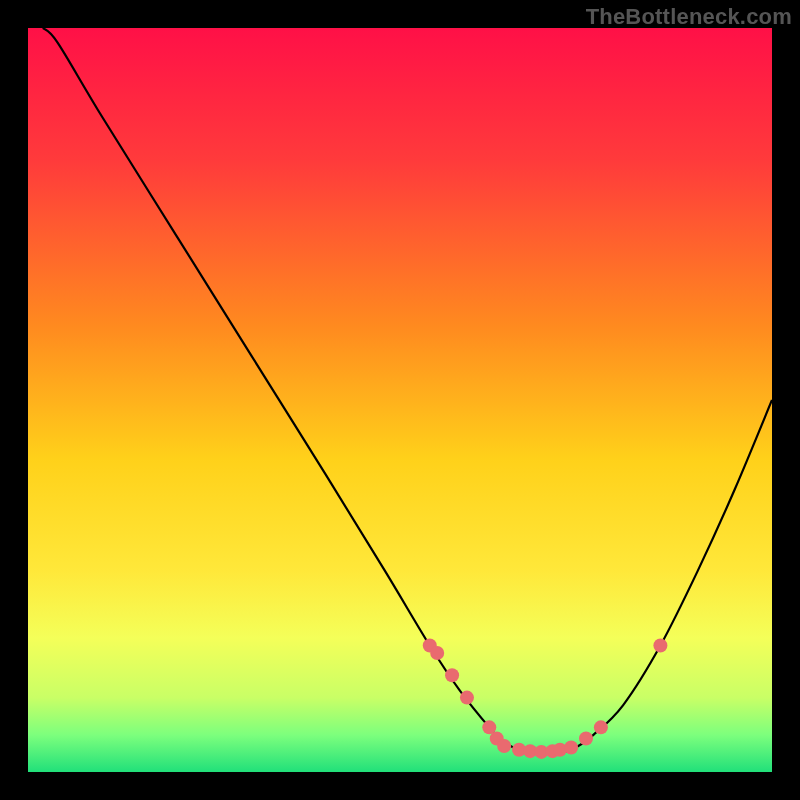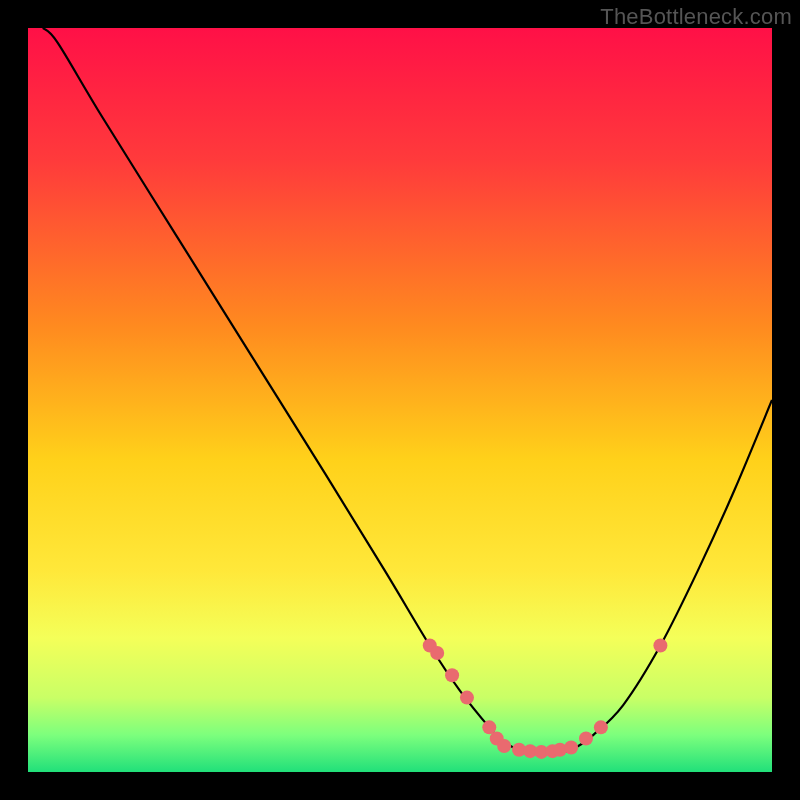--- a/index.html
+++ b/index.html
@@ -16,21 +16,21 @@
     width: 800px;
     height: 800px;
     background: #000;
   }
   .watermark {
     position: absolute;
     top: 4px;
     right: 8px;
     color: #555;
     font-size: 22px;
-    font-weight: 400;
+    font-weight: 700;
     letter-spacing: 0.2px;
     z-index: 10;
   }
   .plot {
     position: absolute;
     left: 28px;
     top: 28px;
     width: 744px;
     height: 744px;
   }

